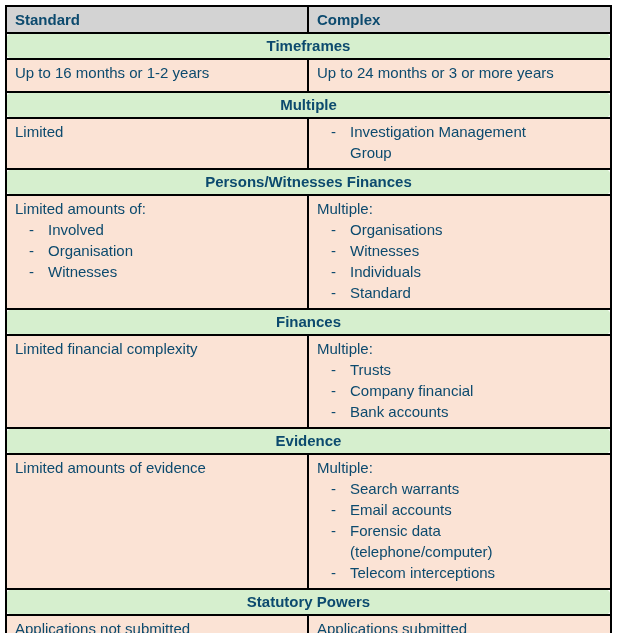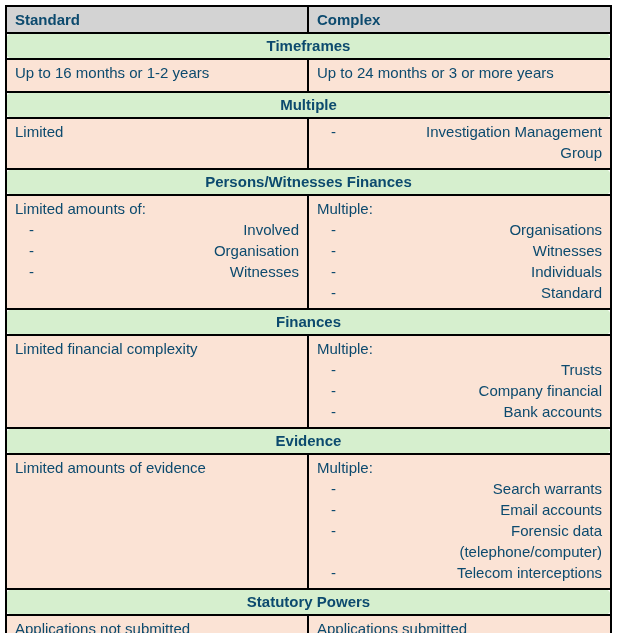--- a/index.html
+++ b/index.html
@@ -24,21 +24,21 @@
   tr.section-row td{
     background:#d6efce;font-weight:bold;text-align:center;
     padding-top:1px;padding-bottom:2px;border-radius:7px;
   }
   tr.data-row td{background:#fbe3d5;}
   .lead{white-space:pre-line;}
   .bullet{display:flex;align-items:flex-start;}
   .bullet .dash{
     flex:0 0 33px;box-sizing:border-box;padding-left:14px;
   }
-  .bullet .bt{flex:1 1 auto;white-space:pre-line;text-align:right;}
+  .bullet .bt{flex:1 1 auto;white-space:pre-line;}
   td.min-tf .lead{min-height:24px;}
 </style>
 </head>
 <body>
 
 <div class="page">
   <table class="cmp">
     <colgroup>
         <col class="c1">
         <col class="c2">

